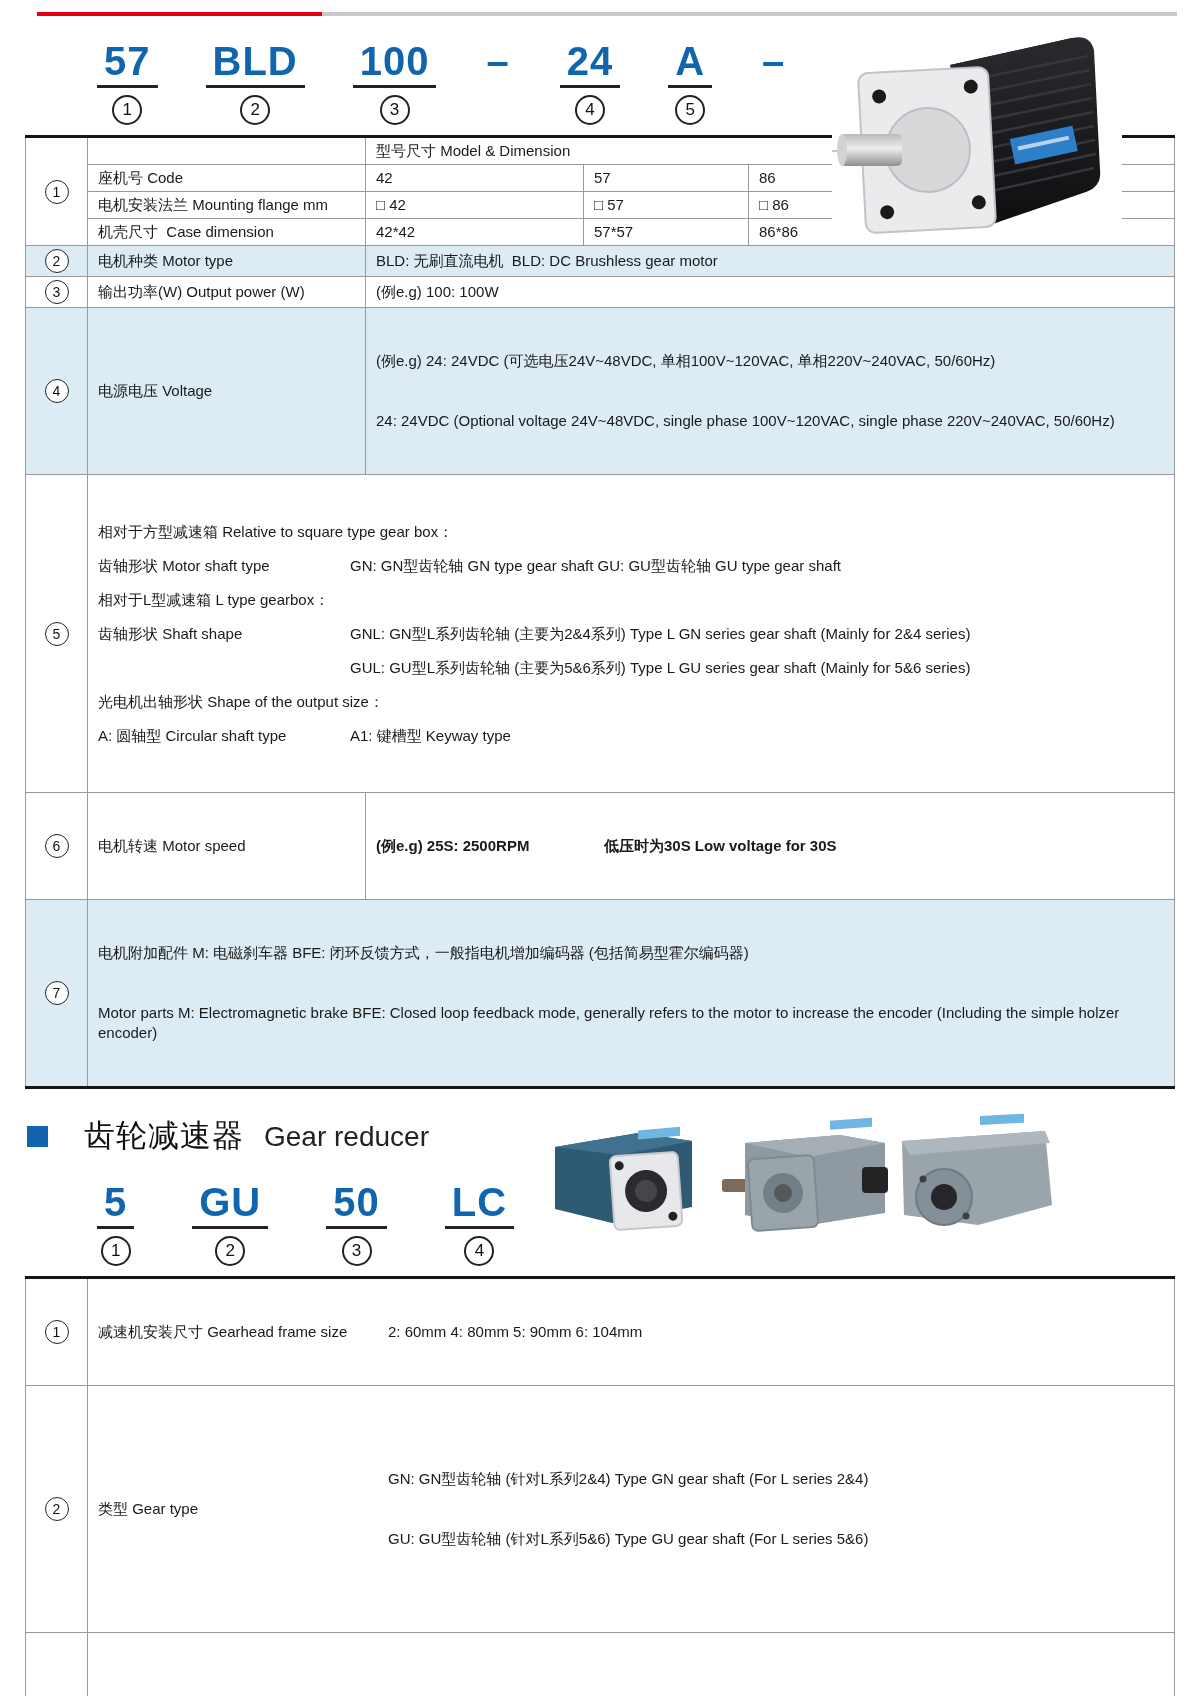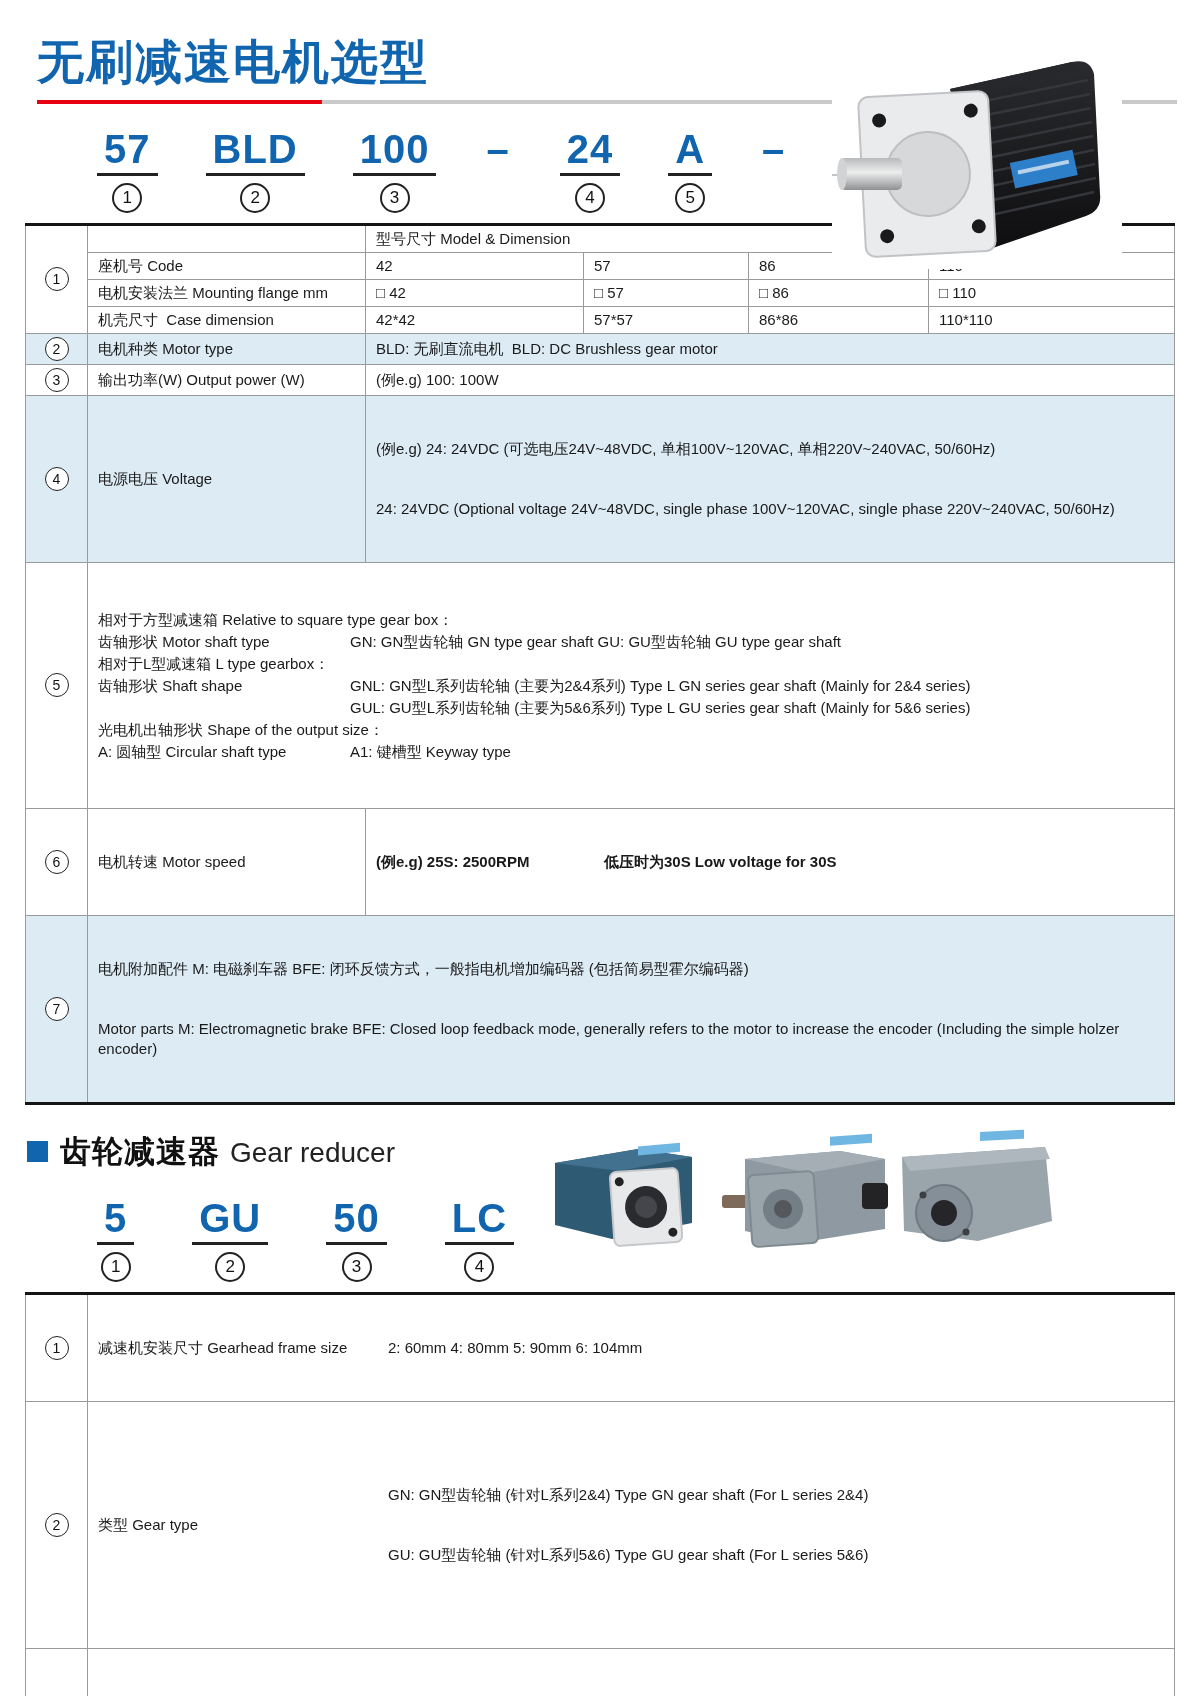--- a/index.html
+++ b/index.html
@@ -37,47 +37,46 @@
   
   table.spec { border-collapse:collapse; width:1150px; table-layout:fixed; margin-top:6px;
     border-top:3px solid #151515; border-bottom:3px solid #151515; }
   table.spec td { border:1px solid #9a9a9a; font-size:15px; line-height:20px; padding:3px 10px;
     vertical-align:middle; white-space:pre-wrap; }
   table.spec tr.blue td { background:#ddebf5; }
   td.num-cell { text-align:center; padding:2px; }
   .hdr-cell { font-weight:normal; }
   .line { line-height:20px; }
 
-  .r5grid { display:grid; grid-template-columns:252px 1fr; row-gap:1px; padding:3px 0; }
+  .r5grid { display:grid; grid-template-columns:252px 1fr; row-gap:13px; padding:3px 0; }
   .r5grid .full { grid-column:1 / -1; }
   .r5grid div { line-height:21px; }
   .r6grid { display:grid; grid-template-columns:228px 1fr;font-weight:bold; }
 
   .lv { display:grid; grid-template-columns:290px 1fr; align-items:center; }
 
   
   .section { position:relative; }
   .sec-h { display:flex; align-items:baseline; margin:26px 0 0 2px; }
   .sq { width:21px; height:21px; background:#1065ae; align-self:center; margin-right:12px; flex:0 0 auto; }
-  .sec-cn { font-size:31px; font-weight:bold; color:#111; letter-spacing:1px; }
-  .sec-en { font-size:28px; color:#222; margin-left:10px; }
+  .sec-cn { font-size:31px; font-weight:normal; color:#111; letter-spacing:1px;margin-left:24px; }
+  .sec-en { font-size:28px; color:#222; margin-left:20px; }
 
   
   .photo { position:absolute; background:#fff; z-index:5; }
   .photo svg { display:block; width:100%; height:100%; }
   #photo-motor    { top:8px;   left:832px; width:290px; height:225px; }
   #photo-gears    { top:-6px;  left:515px; width:525px; height:142px; }
 </style>
 </head>
 <body>
 
 <div class="page">
 
   <div>
-    <div class="title-cn">无刷减速电机选型</div>
     <div class="divider">
         <span class="red"></span>
       </div>
   </div>
 
   <div class="photo" id="photo-motor">
     <svg viewBox="0 0 290 225">
       <defs>
         <linearGradient id="shaft1" x1="0" y1="0" x2="0" y2="1">
           <stop offset="0" stop-color="#b9babc"></stop>

